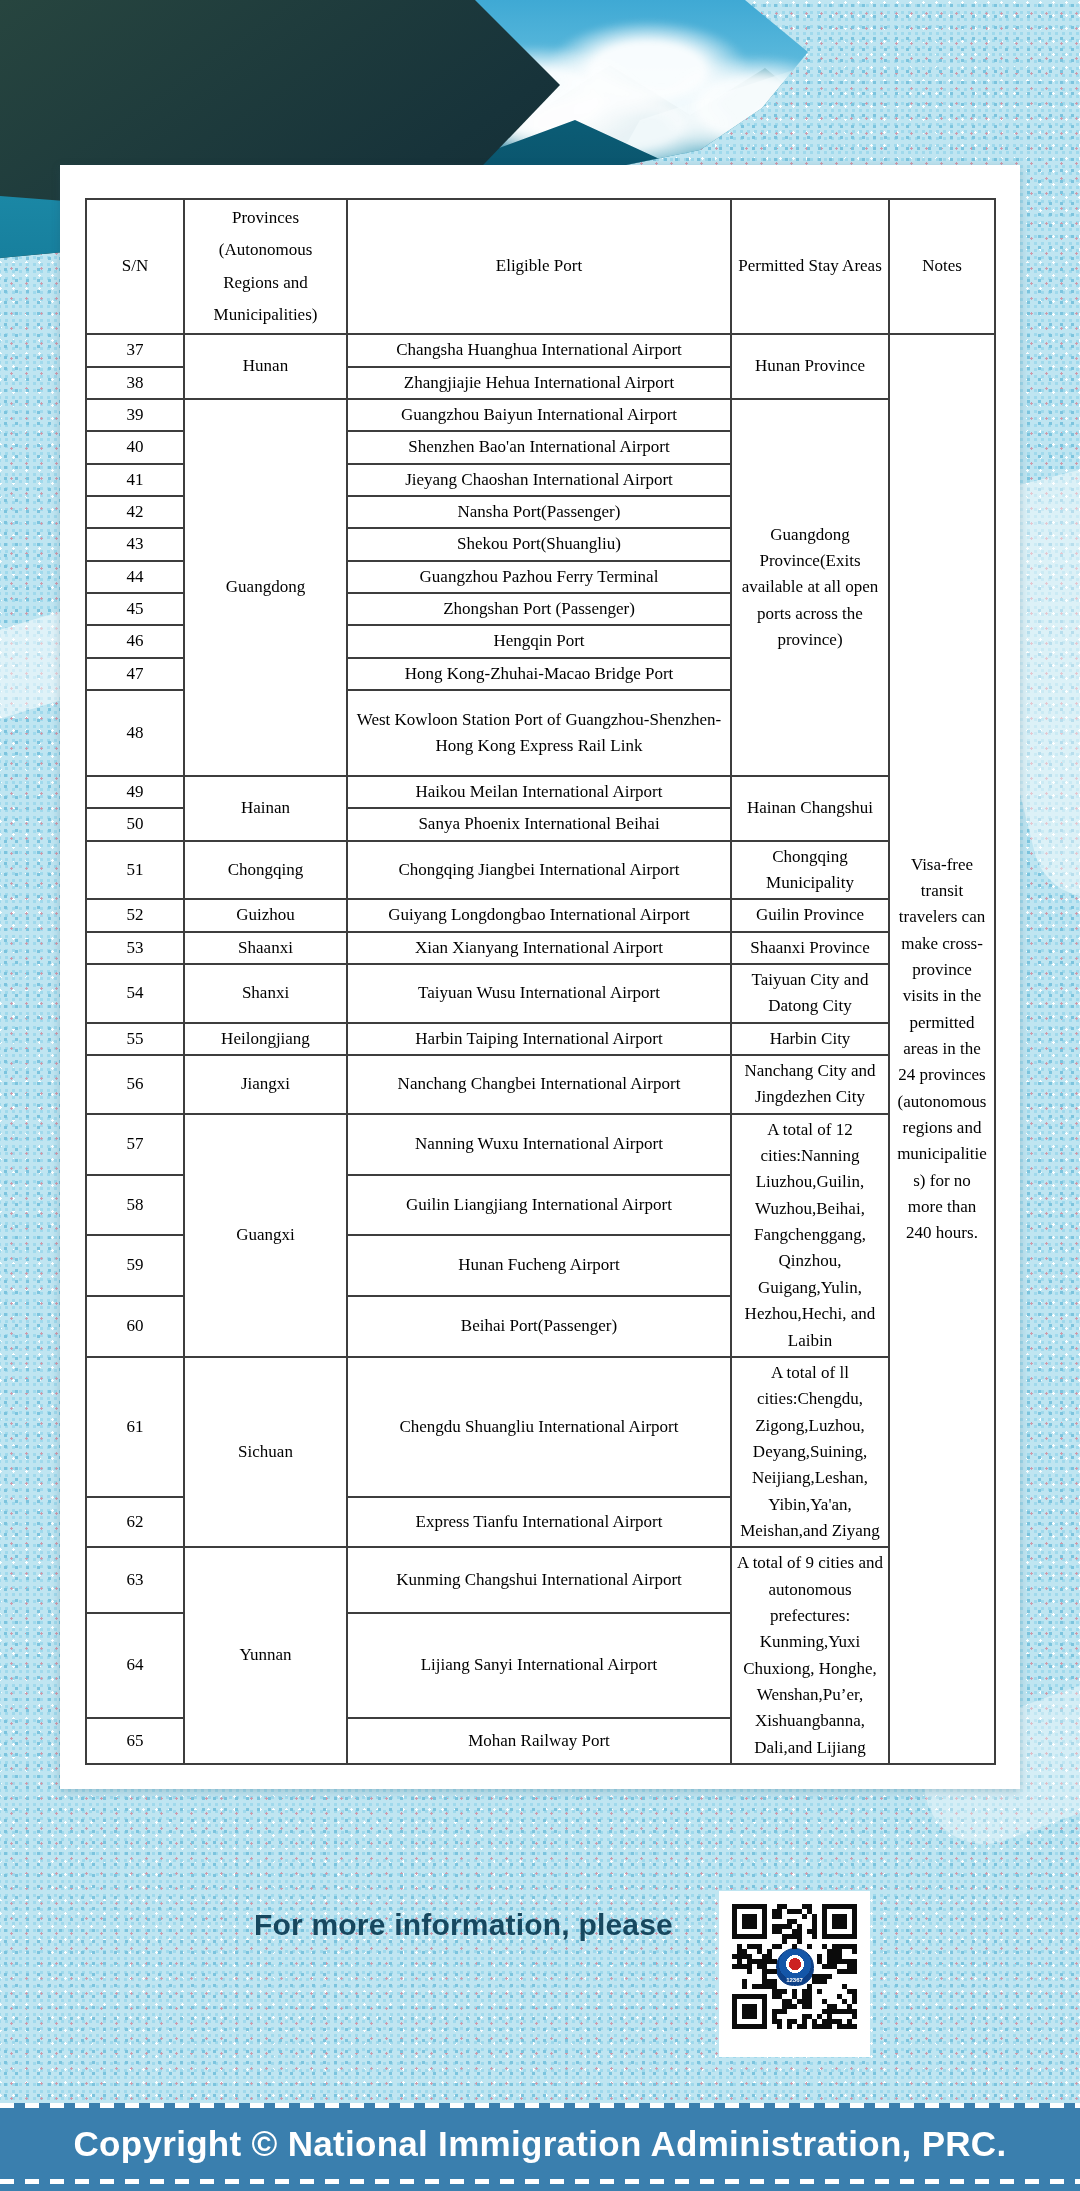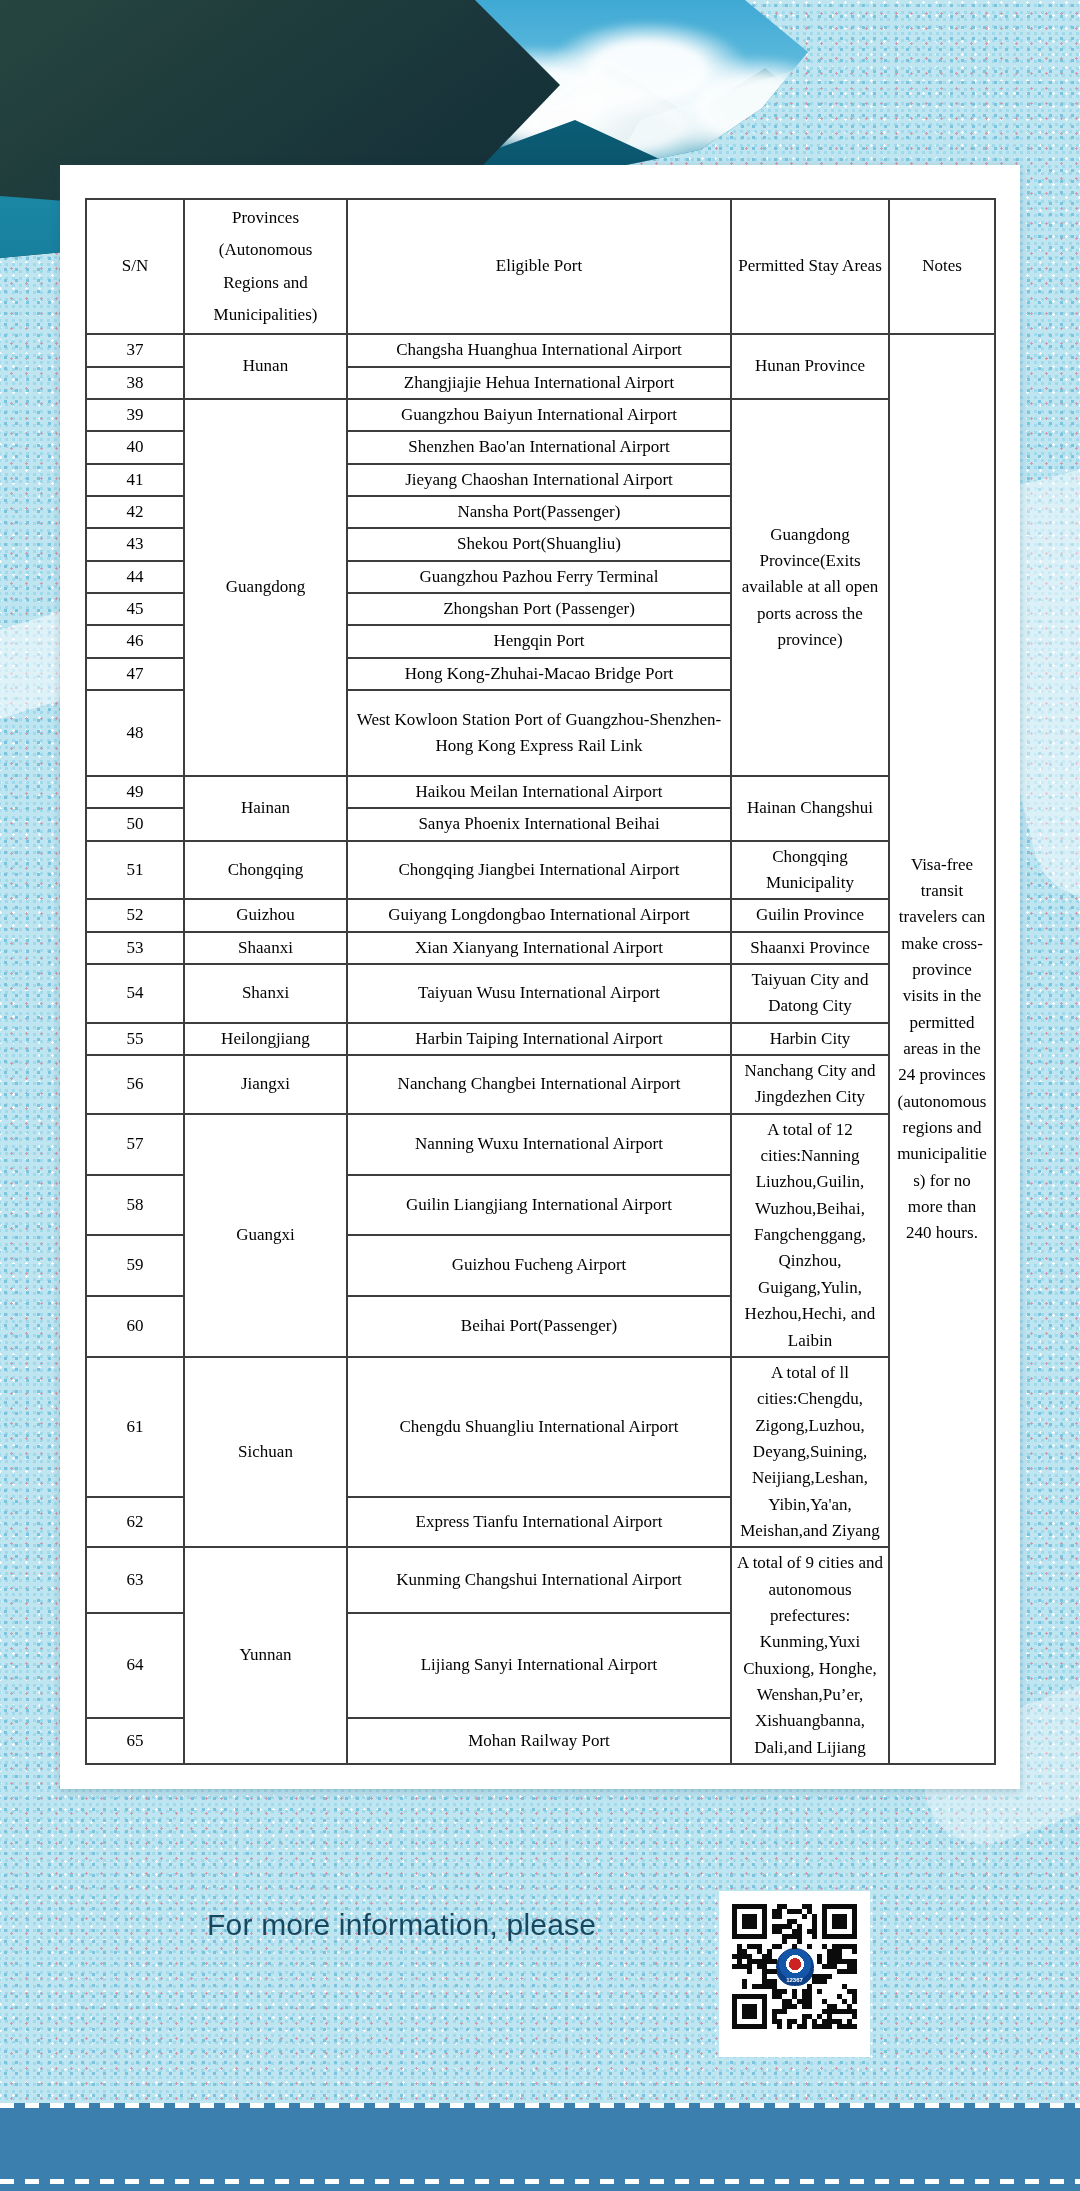--- a/index.html
+++ b/index.html
@@ -58,22 +58,22 @@
   table.ports td,table.ports th{border:2px solid #3d3d3d;text-align:center;vertical-align:middle;
     font-weight:normal;line-height:1.55;padding:2px 4px;box-sizing:border-box;}
   tr.thead-row{height:112px;}
   tr.thead-row th{line-height:1.9;}
   .th-prov-inner{display:inline-block;max-width:120px;}
   tbody tr{height:29px;}
   td.stay-cell{padding:2px 6px;}
   td.notes-cell{padding:2px 3px;line-height:1.6;overflow-wrap:break-word;}
 
   
-  .footer-info{position:absolute;left:207px;top:1905px;width:480px;
-    font-size:30px;font-weight:normal;color:#17485f;line-height:1.33;letter-spacing:.2px;}
+  .footer-info{position:absolute;left:193px;top:1905px;width:480px;
+    font-size:30px;font-weight:bold;color:#17485f;line-height:1.33;letter-spacing:.2px;text-align:right;}
   .qr{position:absolute;left:719px;top:1891px;width:151px;height:166px;background:#ffffff;}
   .qr-grid{position:absolute;left:13px;top:13px;width:125px;height:125px;}
   .qr-cell{position:absolute;width:5px;height:5px;background:#0b0b0b;}
   .finder{position:absolute;width:35px;height:35px;border:5px solid #0b0b0b;background:#fff;box-sizing:border-box;}
   .finder::after{content:'';position:absolute;inset:5px;background:#0b0b0b;}
   .qr-logo{position:absolute;left:40px;top:40px;width:45px;height:45px;background:#fff;border-radius:6px;
     display:flex;align-items:center;justify-content:center;}
   .badge{position:relative;width:36px;height:36px;border-radius:50% 50% 46% 46%;
     background:radial-gradient(circle at 50% 42%,#cc2222 0 6px,#ffffff 6px 9px,#1456a8 9px 16px,#0d3f86 16px);
     border:1px solid #0d3f86;}
@@ -231,21 +231,21 @@
             <td rowspan="4" class="province-cell">Guangxi</td>
             <td class="port-cell">Nanning Wuxu International Airport</td>
             <td rowspan="4" class="stay-cell">A total of 12 cities:Nanning Liuzhou,Guilin, Wuzhou,Beihai, Fangchenggang, Qinzhou, Guigang,Yulin, Hezhou,Hechi, and Laibin</td>
           </tr>
           <tr>
             <td class="sn-cell">58</td>
             <td class="port-cell">Guilin Liangjiang International Airport</td>
           </tr>
           <tr>
             <td class="sn-cell">59</td>
-            <td class="port-cell">Guizhou Fucheng Airport</td>
+            <td class="port-cell">Hunan Fucheng Airport</td>
           </tr>
           <tr>
             <td class="sn-cell">60</td>
             <td class="port-cell">Beihai Port(Passenger)</td>
           </tr>
           <tr style="height: 90px;">
             <td class="sn-cell">61</td>
             <td rowspan="2" class="province-cell">Sichuan</td>
             <td class="port-cell">Chengdu Shuangliu International Airport</td>
             <td rowspan="2" class="stay-cell">A total of ll cities:Chengdu, Zigong,Luzhou, Deyang,Suining, Neijiang,Leshan, Yibin,Ya'an, Meishan,and Ziyang</td>
@@ -476,16 +476,17 @@
         <div class="qr-cell" style="left: 95px; top: 120px;"></div>
         <div class="qr-cell" style="left: 105px; top: 120px;"></div>
         <div class="qr-cell" style="left: 110px; top: 120px;"></div>
         <div class="qr-cell" style="left: 115px; top: 120px;"></div>
         <div class="qr-cell" style="left: 120px; top: 120px;"></div>
       </div>
   </div>
 
   <div class="copyright">
     <div class="dash top"></div>
+    <div class="copyright-text">Copyright © National Immigration Administration, PRC.</div>
     <div class="dash bottom"></div>
   </div>
 
 </div>
 
 </body></html>

